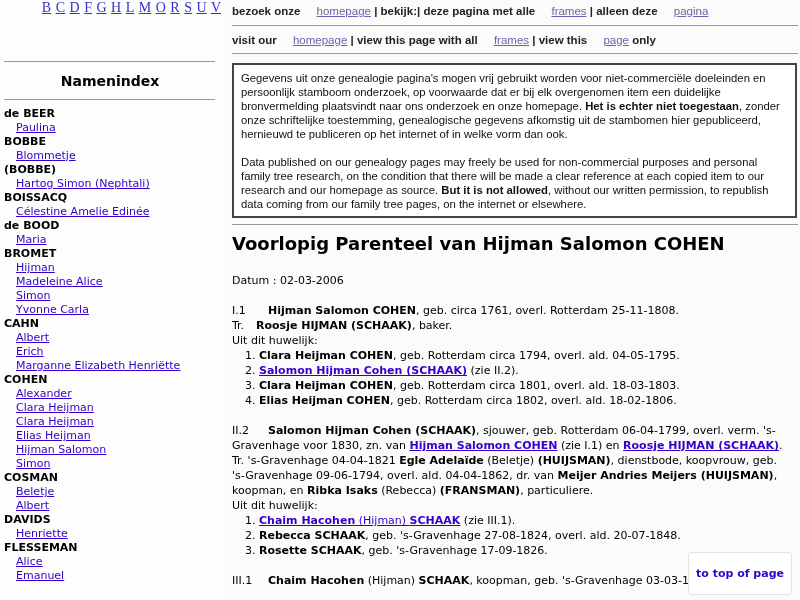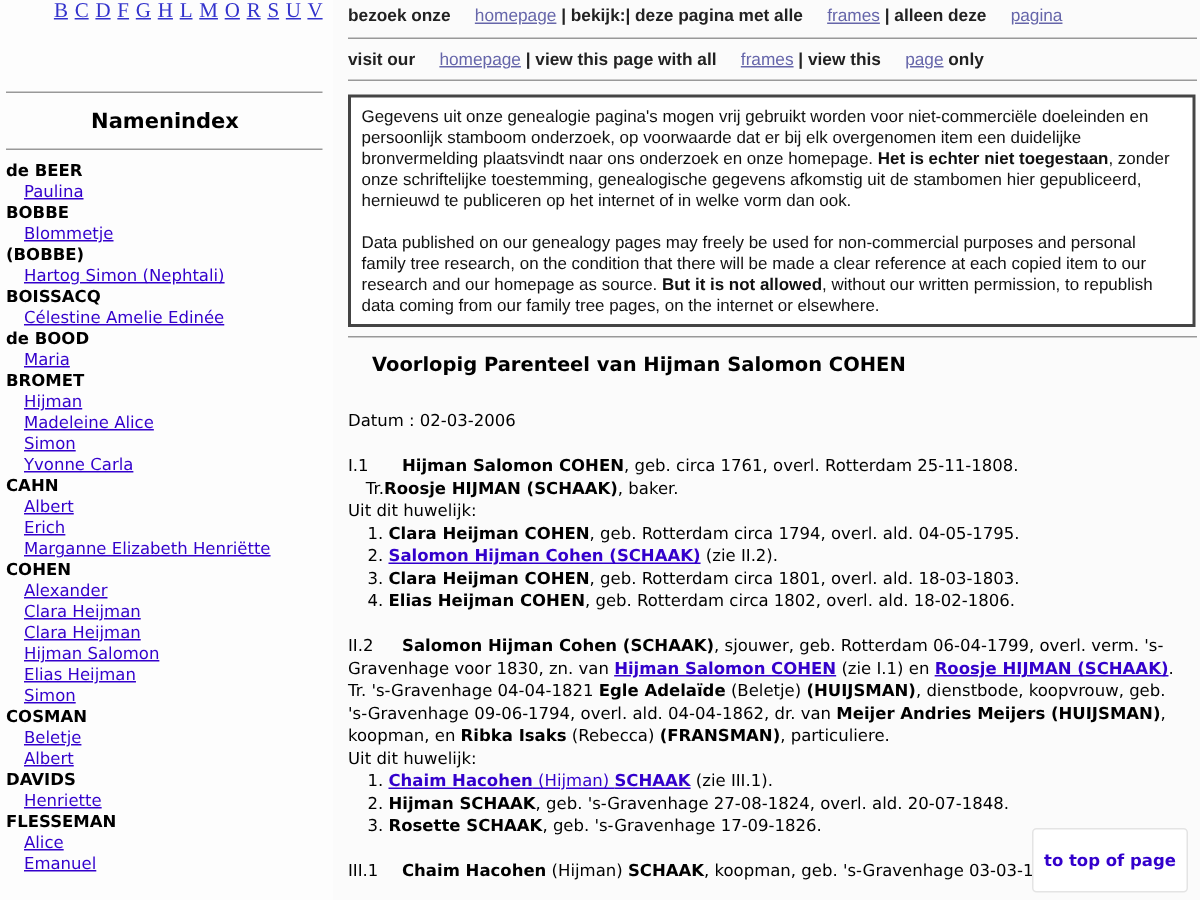--- a/index.html
+++ b/index.html
@@ -15,32 +15,32 @@
   .nlist .sn { font-weight:bold; }
   .nlist .gn { padding-left:12px; }
   .nlist .gn a { color:#3300cc; }
   .nav { font-family:"Liberation Sans", sans-serif; font-size:11.5px; font-weight:bold; color:#222; position:absolute; left:10px; }
   .nav a { color:#6666aa; font-weight:normal;padding-left:13px; }
   .rhr { position:absolute; left:10px; width:566px; height:0; border-top:1px solid #999; }
   .disc { position:absolute; left:10px; top:63px; width:546px; border:2px solid #444; background:#fff; padding:6px 8px 5px 7px; font-family:"Liberation Sans", sans-serif; font-size:11.3px; line-height:14px; color:#111; }
   .disc p { margin:0; }
   .disc p + p { margin-top:14px; }
   .main { position:absolute; left:10px; top:236px; width:560px; font-size:11px; line-height:15px; }
-  .main h1 { font-size:13px; margin:0 0 21px 16px; line-height:16px; }
+  .main h1 { font-size:18px; margin:0 0 21px 0; line-height:16px; }
   .indent { padding-left:13px; }
   .gap { height:15px; }
   .gen { display:inline-block; width:36px; }
-  .gen2 { display:inline-block; width:24px;text-align:right; }
+  .gen2 { display:inline-block; width:24px; }
   .totop { position:absolute; left:466px; top:552px; background:#fff; border:1px solid #e4e4e4; border-radius:3px; padding:14px 7px; font-size:11px; font-weight:bold; color:#3300cc; }
 </style>
 </head>
 <body>
 
 <div id="left">
-  <div class="alpha" id="alpha" style="padding-left: 30px; text-align: center; width: auto;"><a href="#">B</a> <a href="#">C</a> <a href="#">D</a> <a href="#">F</a> <a href="#">G</a> <a href="#">H</a> <a href="#">L</a> <a href="#">M</a> <a href="#">O</a> <a href="#">R</a> <a href="#">S</a> <a href="#">U</a> <a href="#">V</a> </div>
+  <div class="alpha" id="alpha" style="padding-left: 30px; text-align: right; width: auto;"><a href="#">B</a> <a href="#">C</a> <a href="#">D</a> <a href="#">F</a> <a href="#">G</a> <a href="#">H</a> <a href="#">L</a> <a href="#">M</a> <a href="#">O</a> <a href="#">R</a> <a href="#">S</a> <a href="#">U</a> <a href="#">V</a> </div>
   <div class="lhr" style="top:61px"></div>
   <div class="ntitle">Namenindex</div>
   <div class="lhr" style="top:99px"></div>
   <div class="nlist" id="nlist">
       <div class="sn">de BEER</div>
       <div class="gn"><a href="#">Paulina</a></div>
       <div class="sn">BOBBE</div>
       <div class="gn"><a href="#">Blommetje</a></div>
       <div class="sn">(BOBBE)</div>
       <div class="gn"><a href="#">Hartog Simon (Nephtali)</a></div>
@@ -54,22 +54,22 @@
       <div class="gn"><a href="#">Simon</a></div>
       <div class="gn"><a href="#">Yvonne Carla</a></div>
       <div class="sn">CAHN</div>
       <div class="gn"><a href="#">Albert</a></div>
       <div class="gn"><a href="#">Erich</a></div>
       <div class="gn"><a href="#">Marganne Elizabeth Henriëtte</a></div>
       <div class="sn">COHEN</div>
       <div class="gn"><a href="#">Alexander</a></div>
       <div class="gn"><a href="#">Clara Heijman</a></div>
       <div class="gn"><a href="#">Clara Heijman</a></div>
+      <div class="gn"><a href="#">Elias Heijman</a></div>
       <div class="gn"><a href="#">Hijman Salomon</a></div>
-      <div class="gn"><a href="#">Elias Heijman</a></div>
       <div class="gn"><a href="#">Simon</a></div>
       <div class="sn">COSMAN</div>
       <div class="gn"><a href="#">Beletje</a></div>
       <div class="gn"><a href="#">Albert</a></div>
       <div class="sn">DAVIDS</div>
       <div class="gn"><a href="#">Henriette</a></div>
       <div class="sn">FLESSEMAN</div>
       <div class="gn"><a href="#">Alice</a></div>
       <div class="gn"><a href="#">Emanuel</a></div>
     </div>
@@ -109,21 +109,21 @@
     <div class="gap"></div>
 
     <div>
       <span class="gen">II.2</span><b>Salomon Hijman Cohen (SCHAAK)</b><span>, sjouwer, geb. Rotterdam 06-04-1799, overl. verm. 's-Gravenhage voor 1830, zn. van </span><a href="#"><b>Hijman Salomon COHEN</b></a><span> (zie I.1) en </span><a href="#"><b>Roosje HIJMAN (SCHAAK)</b></a><span>.</span>
     </div>
     <div>
       <span>Tr. 's-Gravenhage 04-04-1821 </span><b>Egle Adelaïde</b><span> (Beletje) </span><b>(HUIJSMAN)</b><span>, dienstbode, koopvrouw, geb. 's-Gravenhage 09-06-1794, overl. ald. 04-04-1862, dr. van </span><b>Meijer Andries Meijers (HUIJSMAN)</b><span>, koopman, en </span><b>Ribka Isaks</b><span> (Rebecca) </span><b>(FRANSMAN)</b><span>, particuliere.</span>
     </div>
     <div>Uit dit huwelijk:</div>
     <div class="indent"><span>1.</span> <a href="#"><b>Chaim Hacohen</b><span> (Hijman) </span><b>SCHAAK</b></a><span> (zie III.1).</span></div>
-    <div class="indent"><span>2.</span> <b>Hijman SCHAAK</b><span>, geb. 's-Gravenhage 27-08-1824, overl. ald. 20-07-1848.</span></div>
+    <div class="indent"><span>2.</span> <b>Rebecca SCHAAK</b><span>, geb. 's-Gravenhage 27-08-1824, overl. ald. 20-07-1848.</span></div>
     <div class="indent"><span>3.</span> <b>Rosette SCHAAK</b><span>, geb. 's-Gravenhage 17-09-1826.</span></div>
     <div class="gap"></div>
     <div>
       <span class="gen">III.1</span><b>Chaim Hacohen</b><span> (Hijman) </span><b>SCHAAK</b><span>, koopman, geb. 's-Gravenhage 03-03-1821, overl.</span>
     </div>
   </div>
 
   <div class="totop">to top of page</div>
 </div>
 

